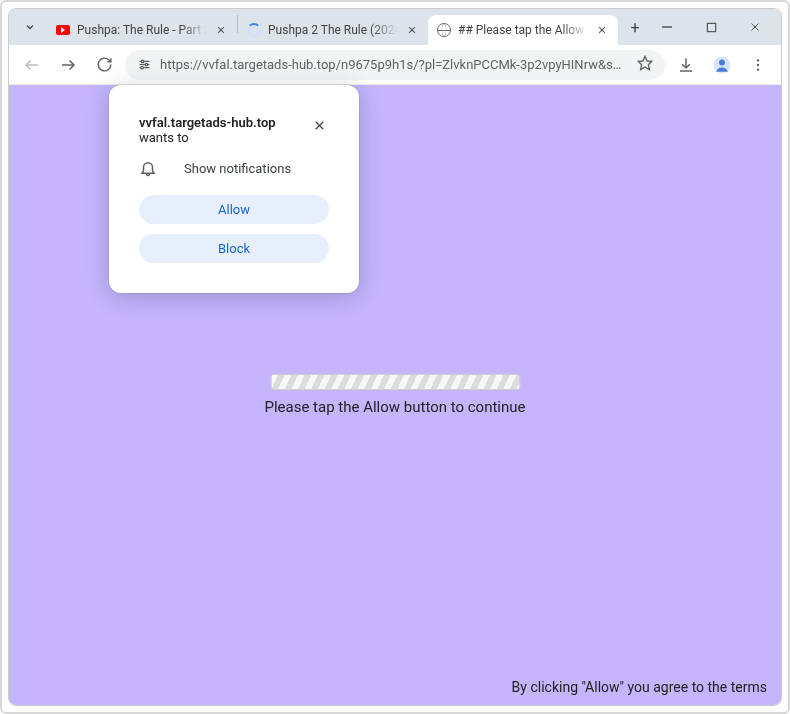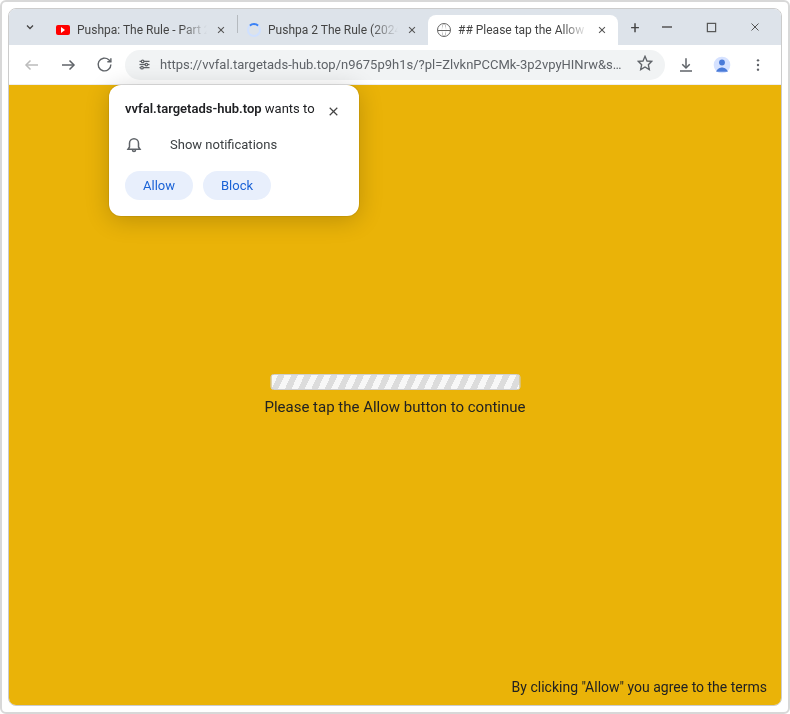--- a/index.html
+++ b/index.html
@@ -33,31 +33,31 @@
     
     
     .toolbar { height: 40px; background: #fff; display:flex; align-items:center; padding: 0 8px; gap:6px; border-bottom: 1px solid #eee; position:relative; z-index:2;}
     .nav-btn { width:30px; height:30px; border-radius:15px; display:flex; align-items:center; justify-content:center; cursor:pointer; color:#5f6368;}
     .nav-btn.disabled { color:#bbb; cursor:default;}
     .address-bar { flex:1; height:30px; background:#f1f3f4; border-radius:15px; display:flex; align-items:center; padding:0 12px; gap:8px; font-size:13px; color:#202124; min-width:0;}
     .address-url { flex:1; white-space:nowrap; overflow:hidden; text-overflow:ellipsis; color:#5f6368; min-width:0;}
     .star-icon { color:#5f6368; flex-shrink:0;}
     
     
-    .perm-popup { position:absolute; top:76px; left:100px; width:250px; background:#fff; border-radius:12px; box-shadow: 0 4px 24px rgba(0,0,0,0.2), 0 0 0 1px rgba(0,0,0,0.06); padding:16px; z-index:10; font-size:13px;}
+    .perm-popup { position:absolute; top:76px; left:100px; width:250px; background:#fff; border-radius:12px; box-shadow: 0 4px 24px rgba(0,0,0,0.2), 0 0 0 1px rgba(0,0,0,0.06); padding:30px; z-index:10; font-size:13px;}
     .perm-title-row { display:flex; justify-content:space-between; align-items:flex-start; gap:8px;}
     .perm-title { font-size:13px; color:#202124;}
     .perm-title b { font-weight:600;}
     .perm-close { width:20px; height:20px; display:flex; align-items:center; justify-content:center; cursor:pointer; color:#444; border-radius:50%; flex-shrink:0;}
     .perm-body { display:flex; align-items:center; gap:27px; margin:14px 0 18px; color:#3c4043;}
-    .perm-actions { display:flex; justify-content:flex-start; gap:10px;}
+    .perm-actions { display:flex; justify-content:flex-start; gap:10px;flex-direction:column;}
     .perm-btn { background:#e8effc; border:none; border-radius:18px; padding:7px 18px; font-size:13px; color:#1a62d6; cursor:pointer; font-family:inherit;}
     
     
-    .page-content { position:absolute; top:76px; left:0; right:0; bottom:0; background:#eab308; z-index:1; }
+    .page-content { position:absolute; top:76px; left:0; right:0; bottom:0; background:#c4b5fd; z-index:1; }
     .center-msg { position:absolute; top:50%; left:50%; transform:translate(-50%,-50%); text-align:center; display:flex; flex-direction:column; align-items:center; gap:8px;}
     .progress-bar { width:250px; height:16px; border-radius:3px; border:1px solid #cfcfcf; background: repeating-linear-gradient(115deg, #f7f7f7 0 6px, #dcdcdc 6px 12px);}
     .center-text { font-size:15px; color:#222;}
     
     .footer-text { position:absolute; bottom:10px; right:14px; font-size:14px; color:#222;}
     .footer-text .terms { cursor:pointer;}
     
     .spinner { width:14px; height:14px; border:2px solid #cfe0ff; border-top-color:#3b82f6; border-radius:50%; animation: spin 1s linear infinite;}
     @keyframes spin { to { transform:rotate(360deg);} }
     .yt-fav { width:14px; height:10px; background:#f00; border-radius:2px; display:flex; align-items:center; justify-content:center;}

